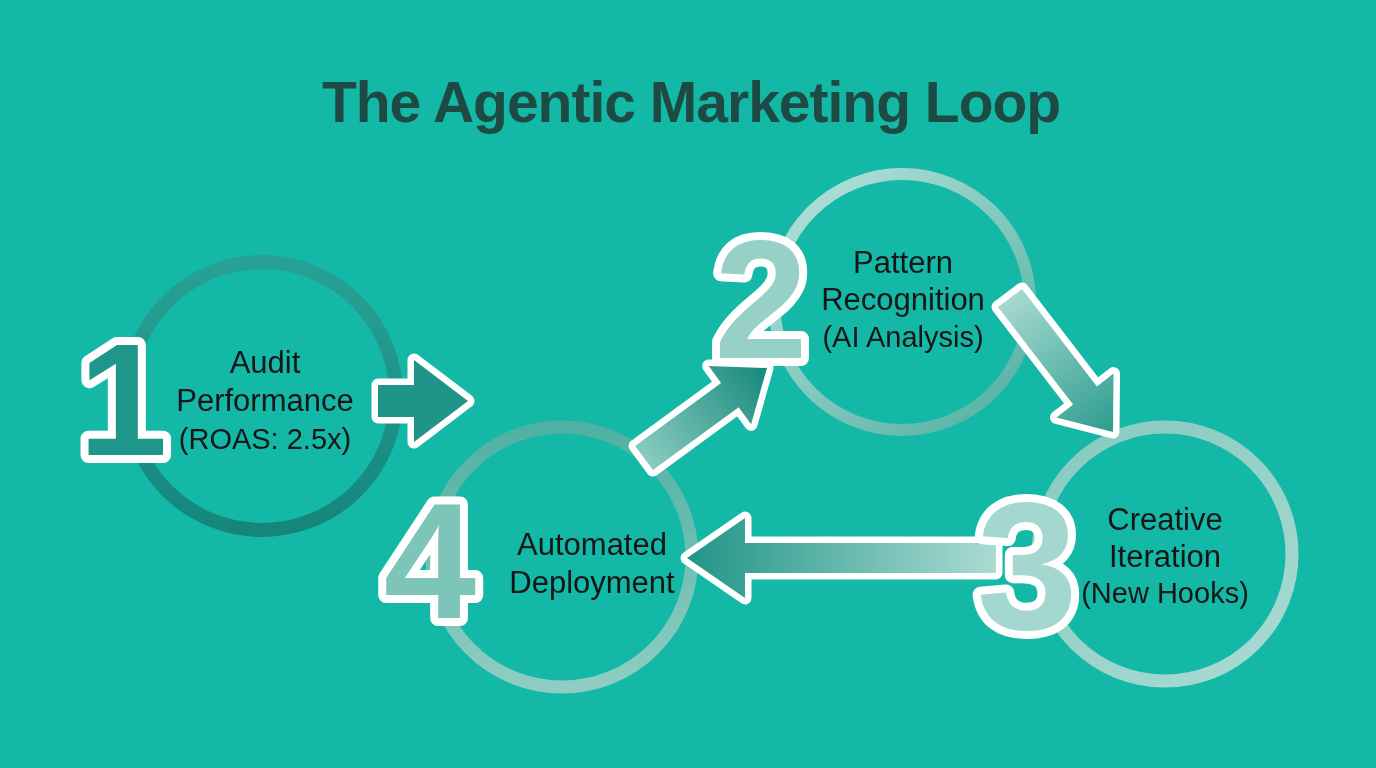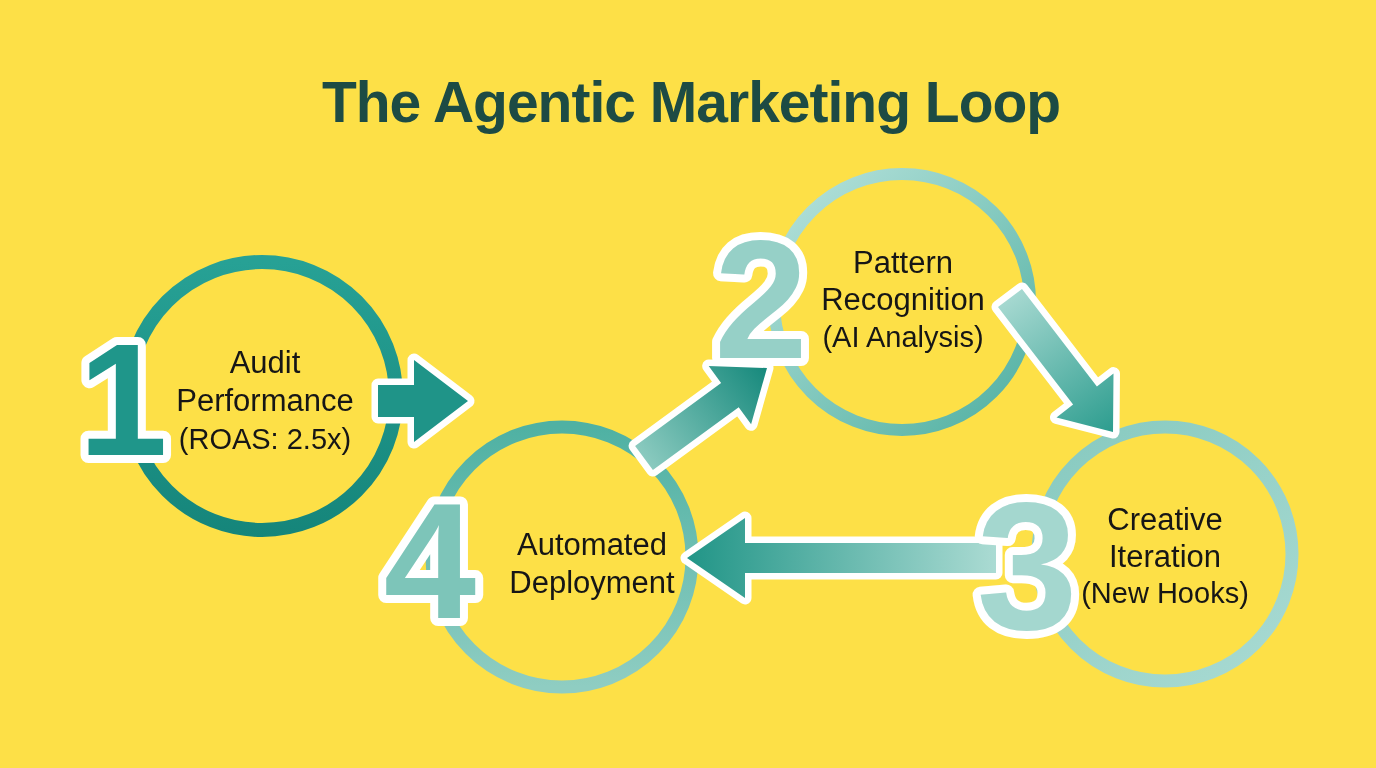--- a/index.html
+++ b/index.html
@@ -1,19 +1,19 @@
 <!DOCTYPE html>
 <html><head>
 <meta charset="utf-8">
 <style>
   html,body{margin:0;padding:0;background:#ffffff;}
   .stage{
     position:relative;
     width:1376px;height:768px;
-    background:#fde047;
+    background:#14b8a6;
     overflow:hidden;
     font-family:"Liberation Sans", sans-serif;
   }
   svg{position:absolute;inset:0;}
   .title-text{
     font-family:"Liberation Sans", sans-serif;
     font-weight:bold;
     font-size:57px;
     letter-spacing:-1px;
   }

